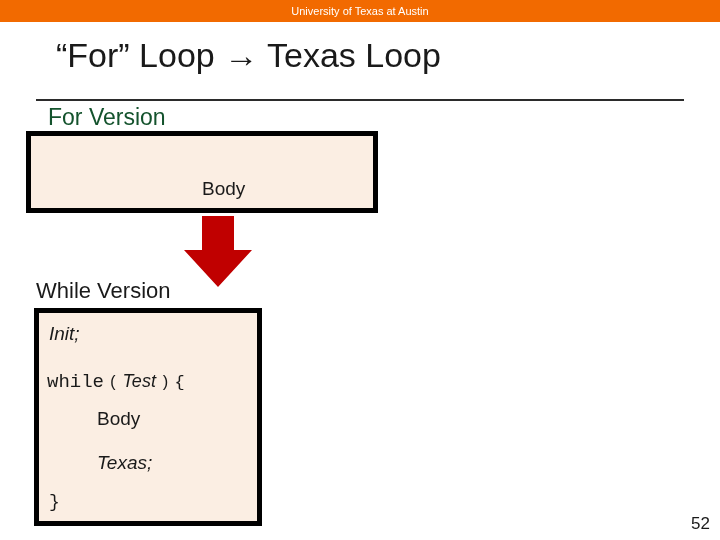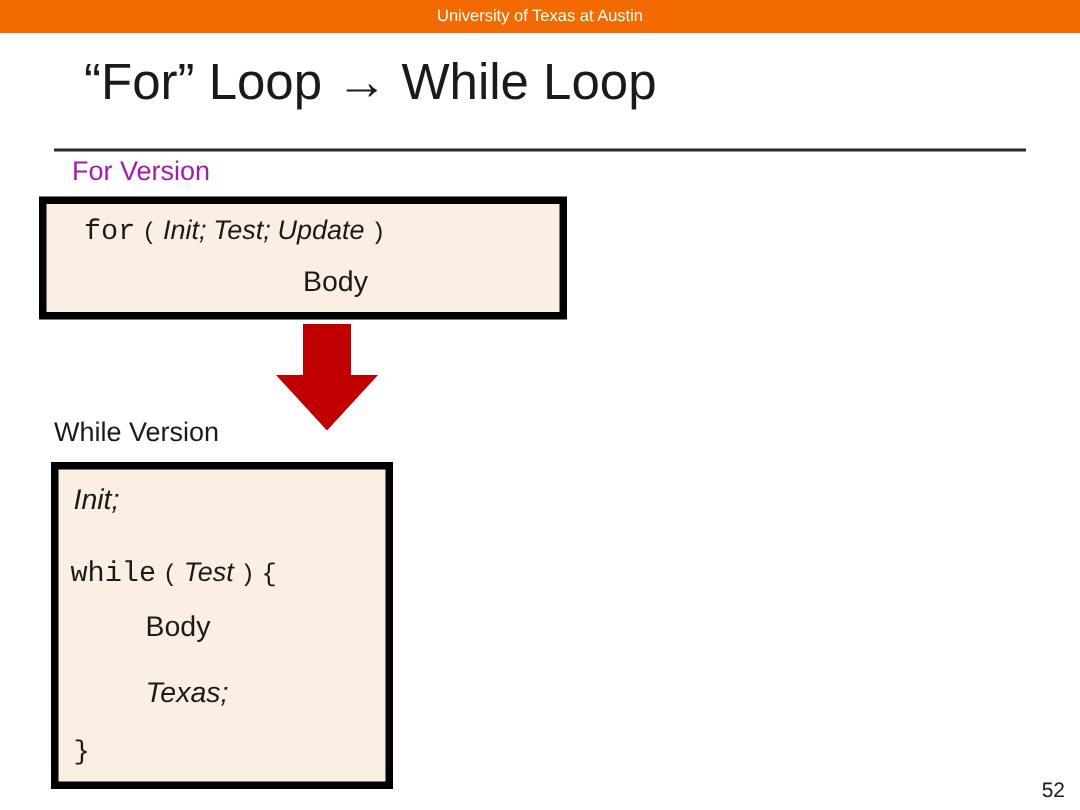--- a/index.html
+++ b/index.html
@@ -75,28 +75,28 @@
     width: 648px;
     height: 2px;
     background: #2b2b2b;
   }
 
   
   .label-for-version {
     position: absolute;
     left: 48px;
     top: 104px;
-    font-size: 18px;
-    color: #a21caf;
+    font-size: 23px;
+    color: #14532d;
   }
   .label-while-version {
     position: absolute;
     left: 36px;
     top: 278px;
-    font-size: 18px;
+    font-size: 22px;
     color: #1a1a1a;
   }
 
   
   .for-box {
     position: absolute;
     left: 26px;
     top: 131px;
     width: 352px;
     height: 82px;
@@ -195,47 +195,39 @@
     font-family: "Liberation Mono", monospace;
     font-size: 18px;
     color: #1a1a1a;
   }
 
   
   .page-num {
     position: absolute;
     right: 10px;
     bottom: 6px;
-    font-size: 14px;
+    font-size: 17px;
     color: #1a1a1a;
   }
 </style>
 </head>
 <body>
 
 <div class="top-band">
   <div class="top-band-orange"></div>
   <div class="top-band-orange2"></div>
   <div class="univ-title">University of Texas at Austin</div>
 </div>
 
-<div class="slide-title">“For” Loop → While Loop</div>
+<div class="slide-title">“For” Loop → Texas Loop</div>
 <div class="title-rule"></div>
 
 <div class="label-for-version">For Version</div>
 
 <div class="for-box">
-  <div class="for-line1">
-    <span class="kw-mono">for</span>
-    <span class="paren">(</span>
-    <span class="ital">Init;</span>
-    <span class="ital">Test;</span>
-    <span class="ital">Update</span>
-    <span class="paren">)</span>
-  </div>
   <div class="for-body">Body</div>
 </div>
 
 <svg class="arrow" viewBox="0 0 72 72">
   <polygon points="20,0 52,0 52,34 70,34 36,71 2,34 20,34" fill="#c00000"></polygon>
 </svg>
 
 <div class="label-while-version">While Version</div>
 
 <div class="while-box">

